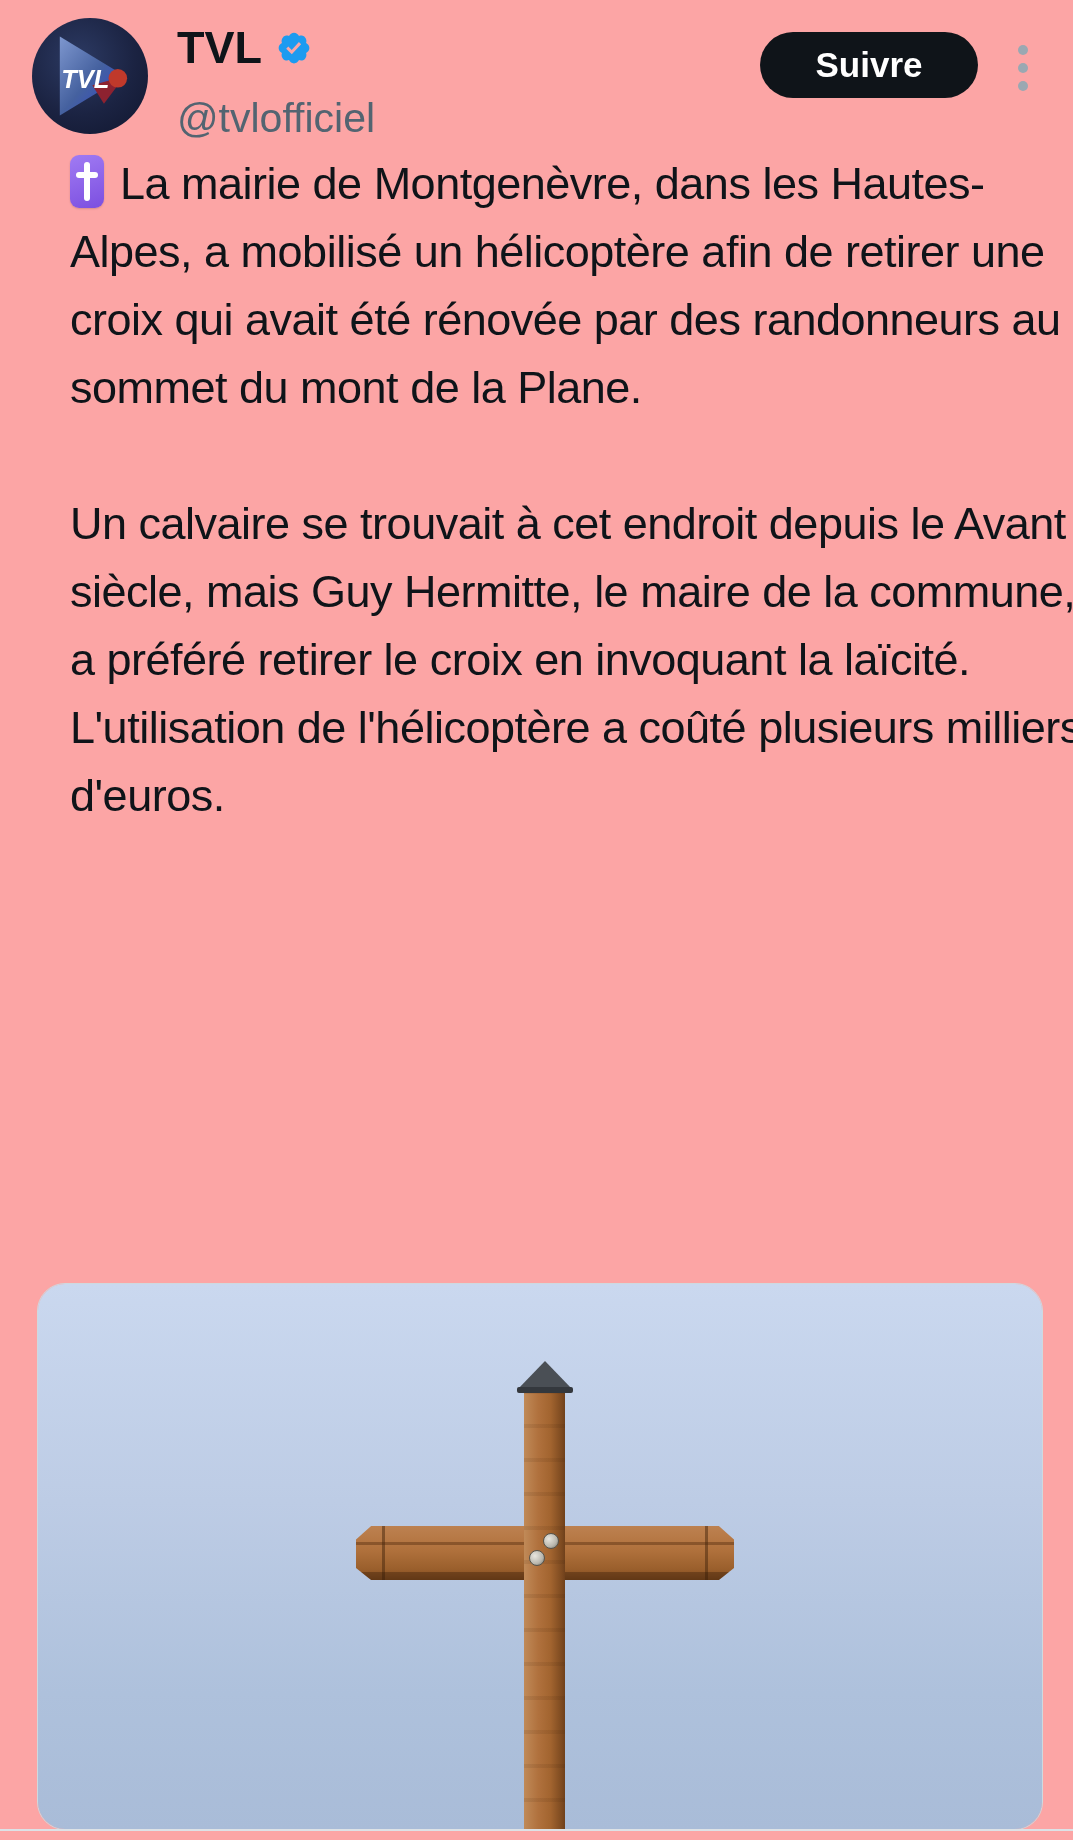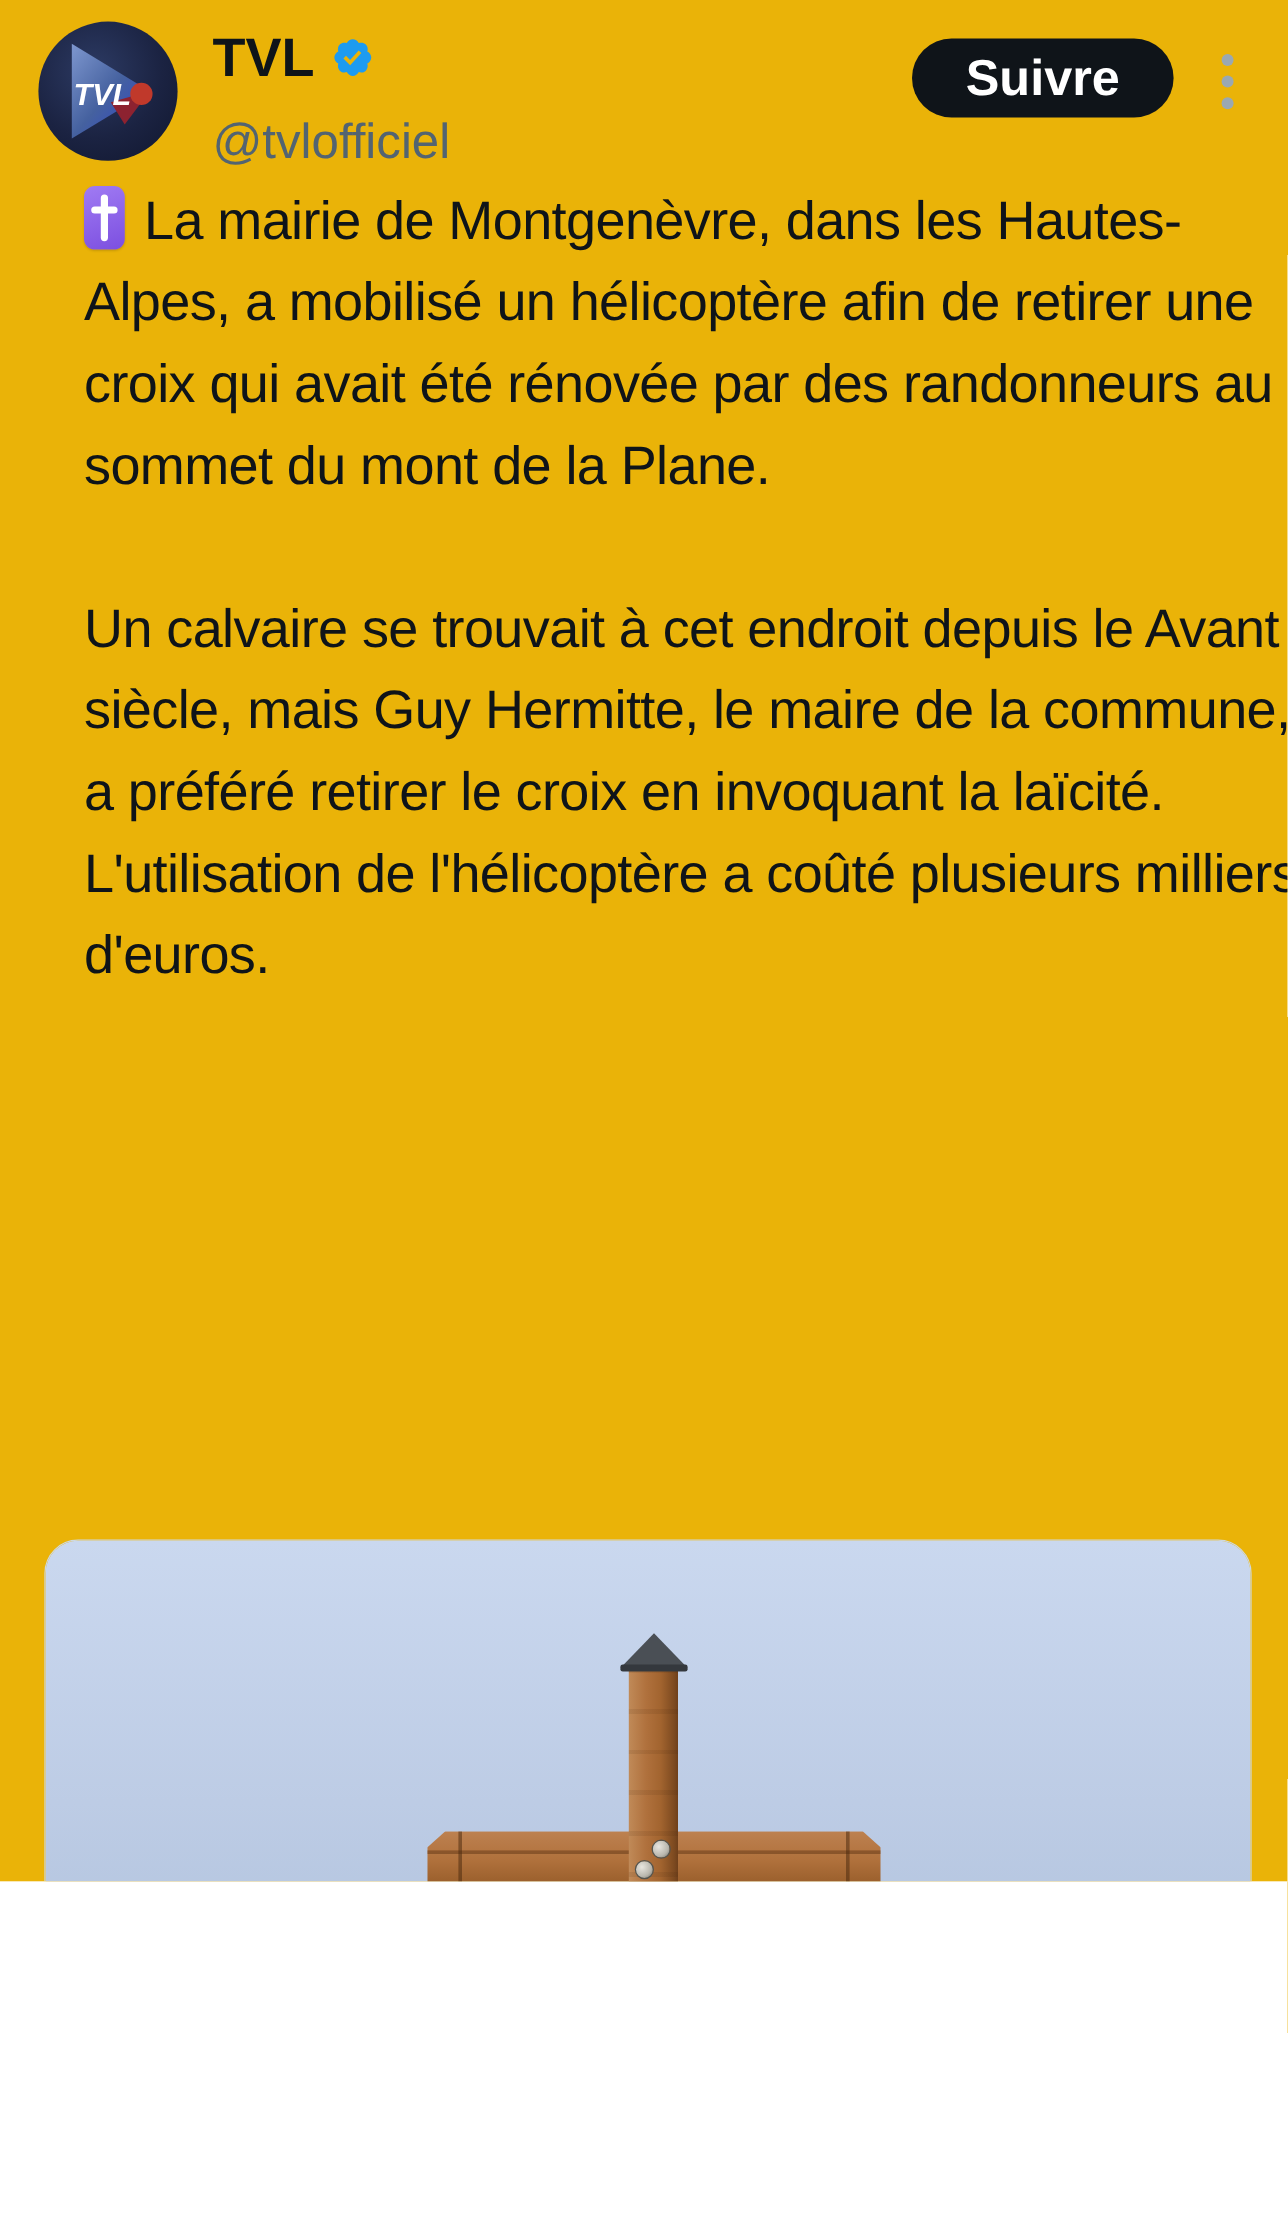--- a/index.html
+++ b/index.html
@@ -1,31 +1,31 @@
 <!DOCTYPE html>
 <html><head>
 <meta charset="utf-8">
 <style>
   html,body{margin:0;padding:0;background:#fff;}
-  #canvas{position:relative;width:1073px;height:1568px;background:#eab308;
+  #canvas{position:relative;width:1073px;height:1840px;background:#fca5a5;
           font-family:"Liberation Sans",sans-serif;color:#0f1419;overflow:hidden;}
 
   
   .avatar{position:absolute;left:32px;top:18px;width:116px;height:116px;border-radius:50%;
           background:radial-gradient(circle at 40% 35%,#2c3a63 0%,#1b2342 55%,#10162e 100%);
           overflow:hidden;cursor:pointer;}
   .avatar svg{width:100%;height:100%;display:block;}
   .name-block{position:absolute;left:177px;top:22px;}
   .name-row{display:flex;align-items:center;gap:14px;}
   .display-name{font-size:45px;font-weight:bold;line-height:52px;color:#0f1419;}
   .badge{width:36px;height:36px;display:inline-block;}
   .handle{font-size:41px;line-height:50px;color:#536471;margin-top:19px;}
   .follow-btn{position:absolute;left:760px;top:32px;width:218px;height:66px;border:none;
               border-radius:33px;background:#0f1419;color:#ffffff;font-family:inherit;
-              font-size:42px;font-weight:bold;cursor:pointer;text-align:center;}
+              font-size:35px;font-weight:bold;cursor:pointer;text-align:center;}
   .more{position:absolute;left:1014px;top:45px;width:18px;height:46px;display:flex;
         flex-direction:column;align-items:center;justify-content:space-between;cursor:pointer;}
   .more i{width:10px;height:10px;border-radius:50%;background:#9aa8b2;}
 
   
   .tweet-text{position:absolute;left:30px;top:150px;width:1013px;font-size:45px;
               line-height:68px;letter-spacing:-0.5px;color:#0f1419;margin-left:40px;}
   .tweet-text p{margin:0 0 68px 0;}
   .emoji-cross{display:inline-block;position:relative;width:34px;height:53px;border-radius:9px;
                background:linear-gradient(160deg,#a07bf3 0%,#7c4fe0 100%);

